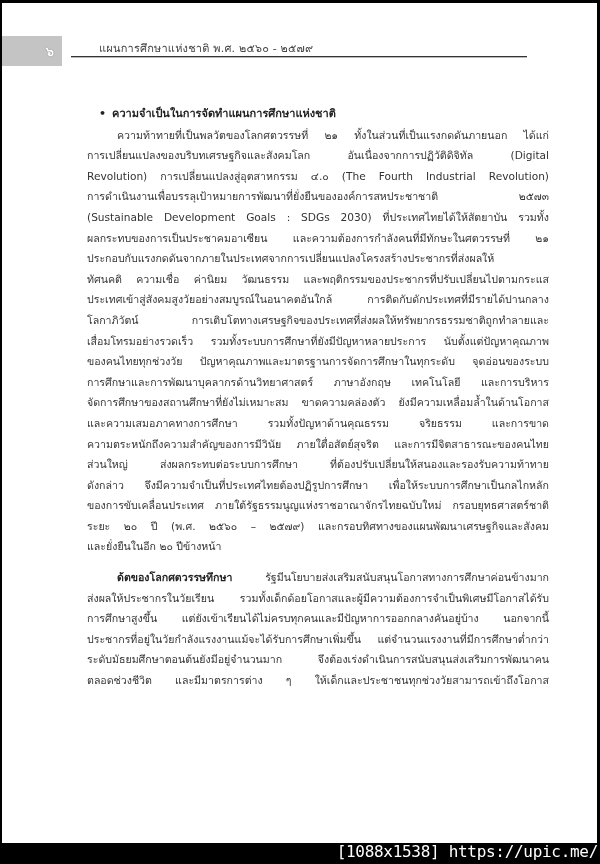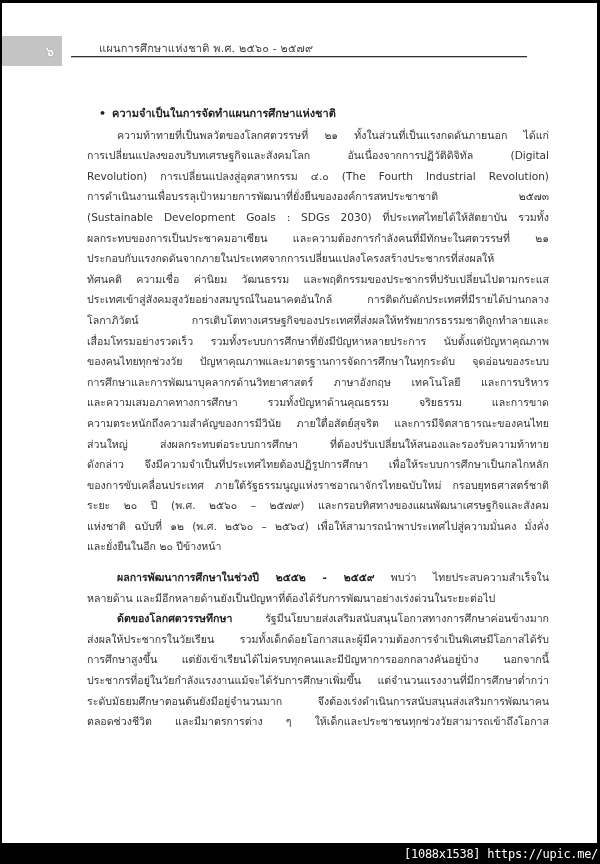--- a/index.html
+++ b/index.html
@@ -32,21 +32,21 @@
       font-size: 10.6px; color: #333; line-height: 20.6px;
     }
     .line { white-space: nowrap; text-align: justify; text-align-last: justify; height: 20.6px; overflow: hidden; }
     .line.last { text-align-last: left; }
     .indent { padding-left: 30px; }
     .bullet-heading { font-weight: bold; color: #222; font-size: 11px; padding-left: 12px; }
     .bullet-heading .dot { margin-right: 6px; }
     .bold { font-weight: bold; color: #222; }
     .gap { height: 10px; }
     .watermark {
-      position: absolute; right: 2px; bottom: 3px; color: #fff; font-size: 12px;
+      position: absolute; right: 2px; bottom: 3px; color: #fff; font-size: 16px;
       font-family: "DejaVu Sans Mono", monospace; white-space: nowrap; letter-spacing: -0.3px;
     }
   </style>
 </head>
 <body>
 
 <div class="page">
   <div class="header-tab">
     <span class="page-number">๖</span>
   </div>
@@ -65,38 +65,32 @@
       <div class="line">การดำเนินงานเพื่อบรรลุเป้าหมายการพัฒนาที่ยั่งยืนขององค์การสหประชาชาติ ๒๕๗๓</div>
       <div class="line">(Sustainable Development Goals : SDGs 2030) ที่ประเทศไทยได้ให้สัตยาบัน รวมทั้ง</div>
       <div class="line">ผลกระทบของการเป็นประชาคมอาเซียน และความต้องการกำลังคนที่มีทักษะในศตวรรษที่ ๒๑</div>
       <div class="line">ประกอบกับแรงกดดันจากภายในประเทศจากการเปลี่ยนแปลงโครงสร้างประชากรที่ส่งผลให้</div>
       <div class="line">ทัศนคติ ความเชื่อ ค่านิยม วัฒนธรรม และพฤติกรรมของประชากรที่ปรับเปลี่ยนไปตามกระแส</div>
       <div class="line">ประเทศเข้าสู่สังคมสูงวัยอย่างสมบูรณ์ในอนาคตอันใกล้ การติดกับดักประเทศที่มีรายได้ปานกลาง</div>
       <div class="line">โลกาภิวัตน์ การเติบโตทางเศรษฐกิจของประเทศที่ส่งผลให้ทรัพยากรธรรมชาติถูกทำลายและ</div>
       <div class="line">เสื่อมโทรมอย่างรวดเร็ว รวมทั้งระบบการศึกษาที่ยังมีปัญหาหลายประการ นับตั้งแต่ปัญหาคุณภาพ</div>
       <div class="line">ของคนไทยทุกช่วงวัย ปัญหาคุณภาพและมาตรฐานการจัดการศึกษาในทุกระดับ จุดอ่อนของระบบ</div>
       <div class="line">การศึกษาและการพัฒนาบุคลากรด้านวิทยาศาสตร์ ภาษาอังกฤษ เทคโนโลยี และการบริหาร</div>
+      <div class="line">จัดการศึกษาของสถานศึกษาที่ยังไม่เหมาะสม ขาดความคล่องตัว ยังมีความเหลื่อมล้ำในด้านโอกาส</div>
       <div class="line">และความเสมอภาคทางการศึกษา รวมทั้งปัญหาด้านคุณธรรม จริยธรรม และการขาด</div>
       <div class="line">ความตระหนักถึงความสำคัญของการมีวินัย ภายใตื่อสัตย์สุจริต และการมีจิตสาธารณะของคนไทย</div>
       <div class="line">ส่วนใหญ่ ส่งผลกระทบต่อระบบการศึกษา ที่ต้องปรับเปลี่ยนให้สนองและรองรับความท้าทาย</div>
       <div class="line">ดังกล่าว จึงมีความจำเป็นที่ประเทศไทยต้องปฏิรูปการศึกษา เพื่อให้ระบบการศึกษาเป็นกลไกหลัก</div>
       <div class="line">ของการขับเคลื่อนประเทศ ภายใต้รัฐธรรมนูญแห่งราชอาณาจักรไทยฉบับใหม่ กรอบยุทธศาสตร์ชาติ</div>
       <div class="line">ระยะ ๒๐ ปี (พ.ศ. ๒๕๖๐ – ๒๕๗๙) และกรอบทิศทางของแผนพัฒนาเศรษฐกิจและสังคม</div>
-      <div class="line">แห่งชาติ ฉบับที่ ๑๒ (พ.ศ. ๒๕๖๐ – ๒๕๖๔) เพื่อให้สามารถนำพาประเทศไปสู่ความมั่นคง มั่งคั่ง</div>
       <div class="line last">และยั่งยืนในอีก ๒๐ ปีข้างหน้า</div>
     </div>
 
     <div class="gap"></div>
 
-    <div>
-      <div class="line indent">
-        <span class="bold">ผลการพัฒนาการศึกษาในช่วงปี ๒๕๕๒ - ๒๕๕๙</span><span> พบว่า ไทยประสบความสำเร็จใน</span>
-      </div>
-      <div class="line last">หลายด้าน และมีอีกหลายด้านยังเป็นปัญหาที่ต้องได้รับการพัฒนาอย่างเร่งด่วนในระยะต่อไป</div>
-    </div>
 
     <div>
       <div class="line indent">
         <span class="bold">ด้ตของโลกศตวรรษทึกษา</span><span> รัฐมีนโยบายส่งเสริมสนับสนุนโอกาสทางการศึกษาค่อนข้างมาก</span>
       </div>
       <div class="line">ส่งผลให้ประชากรในวัยเรียน รวมทั้งเด็กด้อยโอกาสและผู้มีความต้องการจำเป็นพิเศษมีโอกาสได้รับ</div>
       <div class="line">การศึกษาสูงขึ้น แต่ยังเข้าเรียนได้ไม่ครบทุกคนและมีปัญหาการออกกลางคันอยู่บ้าง นอกจากนี้</div>
       <div class="line">ประชากรที่อยู่ในวัยกำลังแรงงานแม้จะได้รับการศึกษาเพิ่มขึ้น แต่จำนวนแรงงานที่มีการศึกษาต่ำกว่า</div>
       <div class="line">ระดับมัธยมศึกษาตอนต้นยังมีอยู่จำนวนมาก จึงต้องเร่งดำเนินการสนับสนุนส่งเสริมการพัฒนาคน</div>
       <div class="line">ตลอดช่วงชีวิต และมีมาตรการต่าง ๆ ให้เด็กและประชาชนทุกช่วงวัยสามารถเข้าถึงโอกาส</div>

